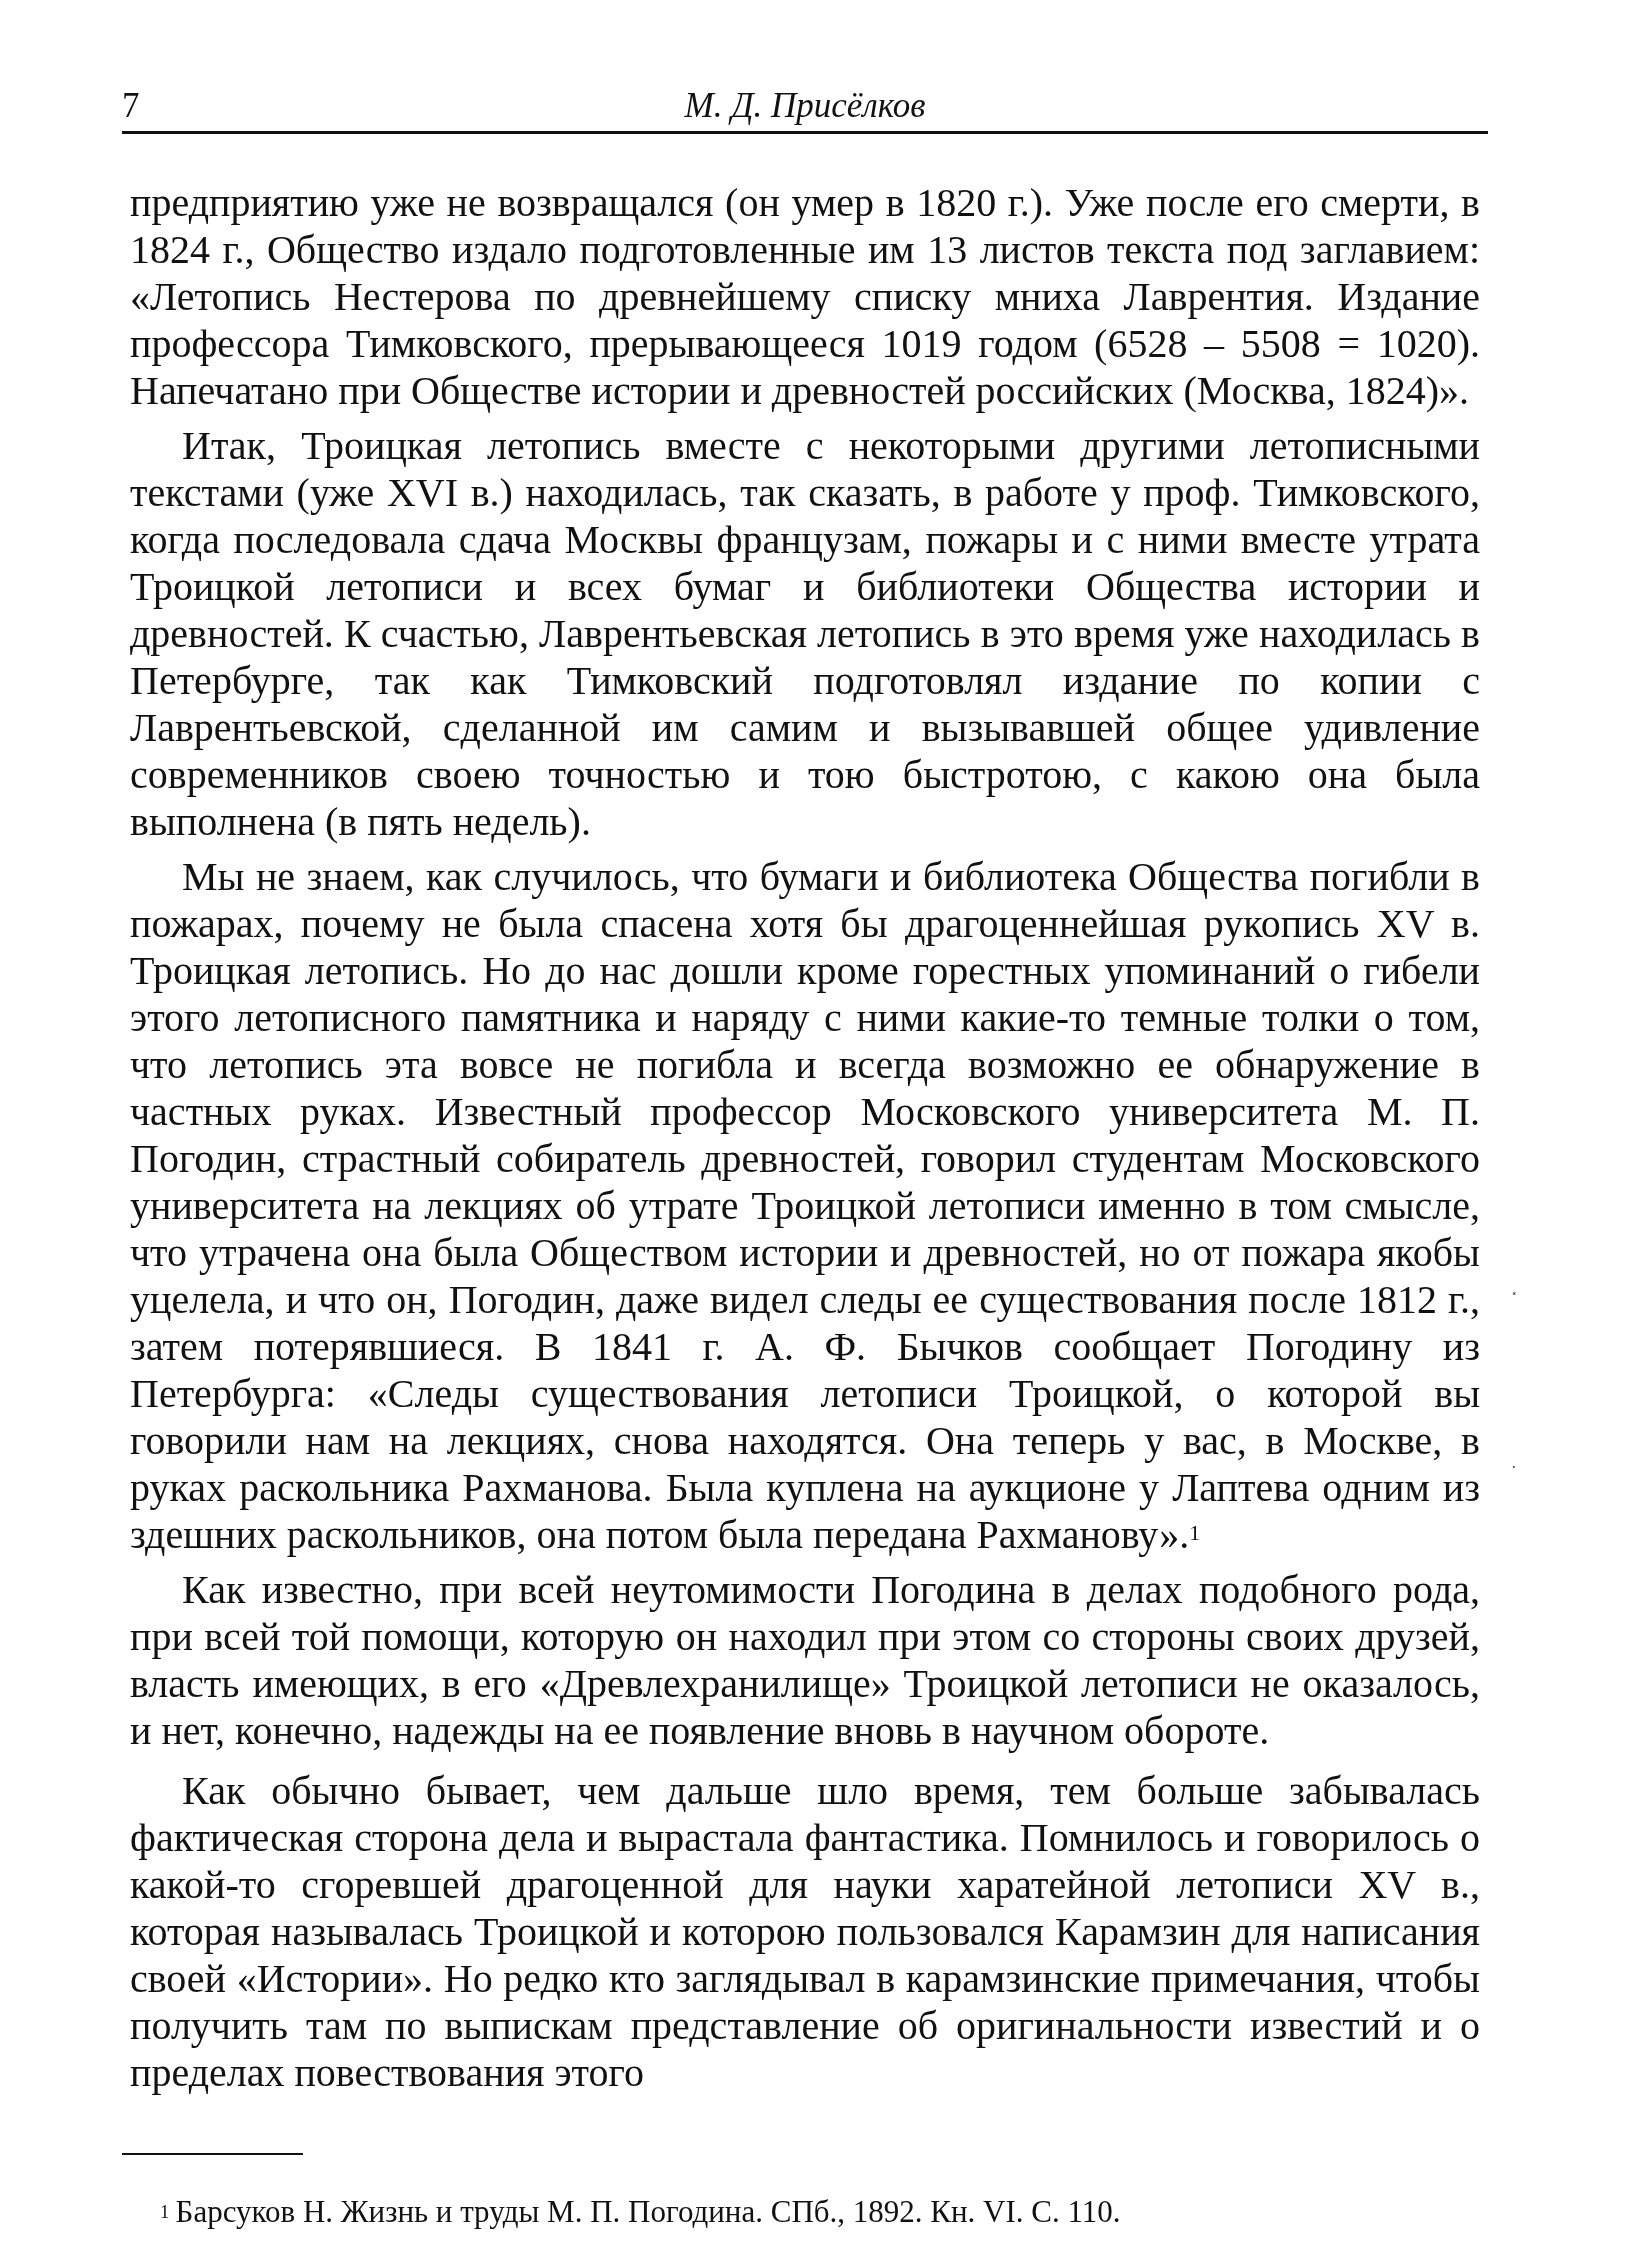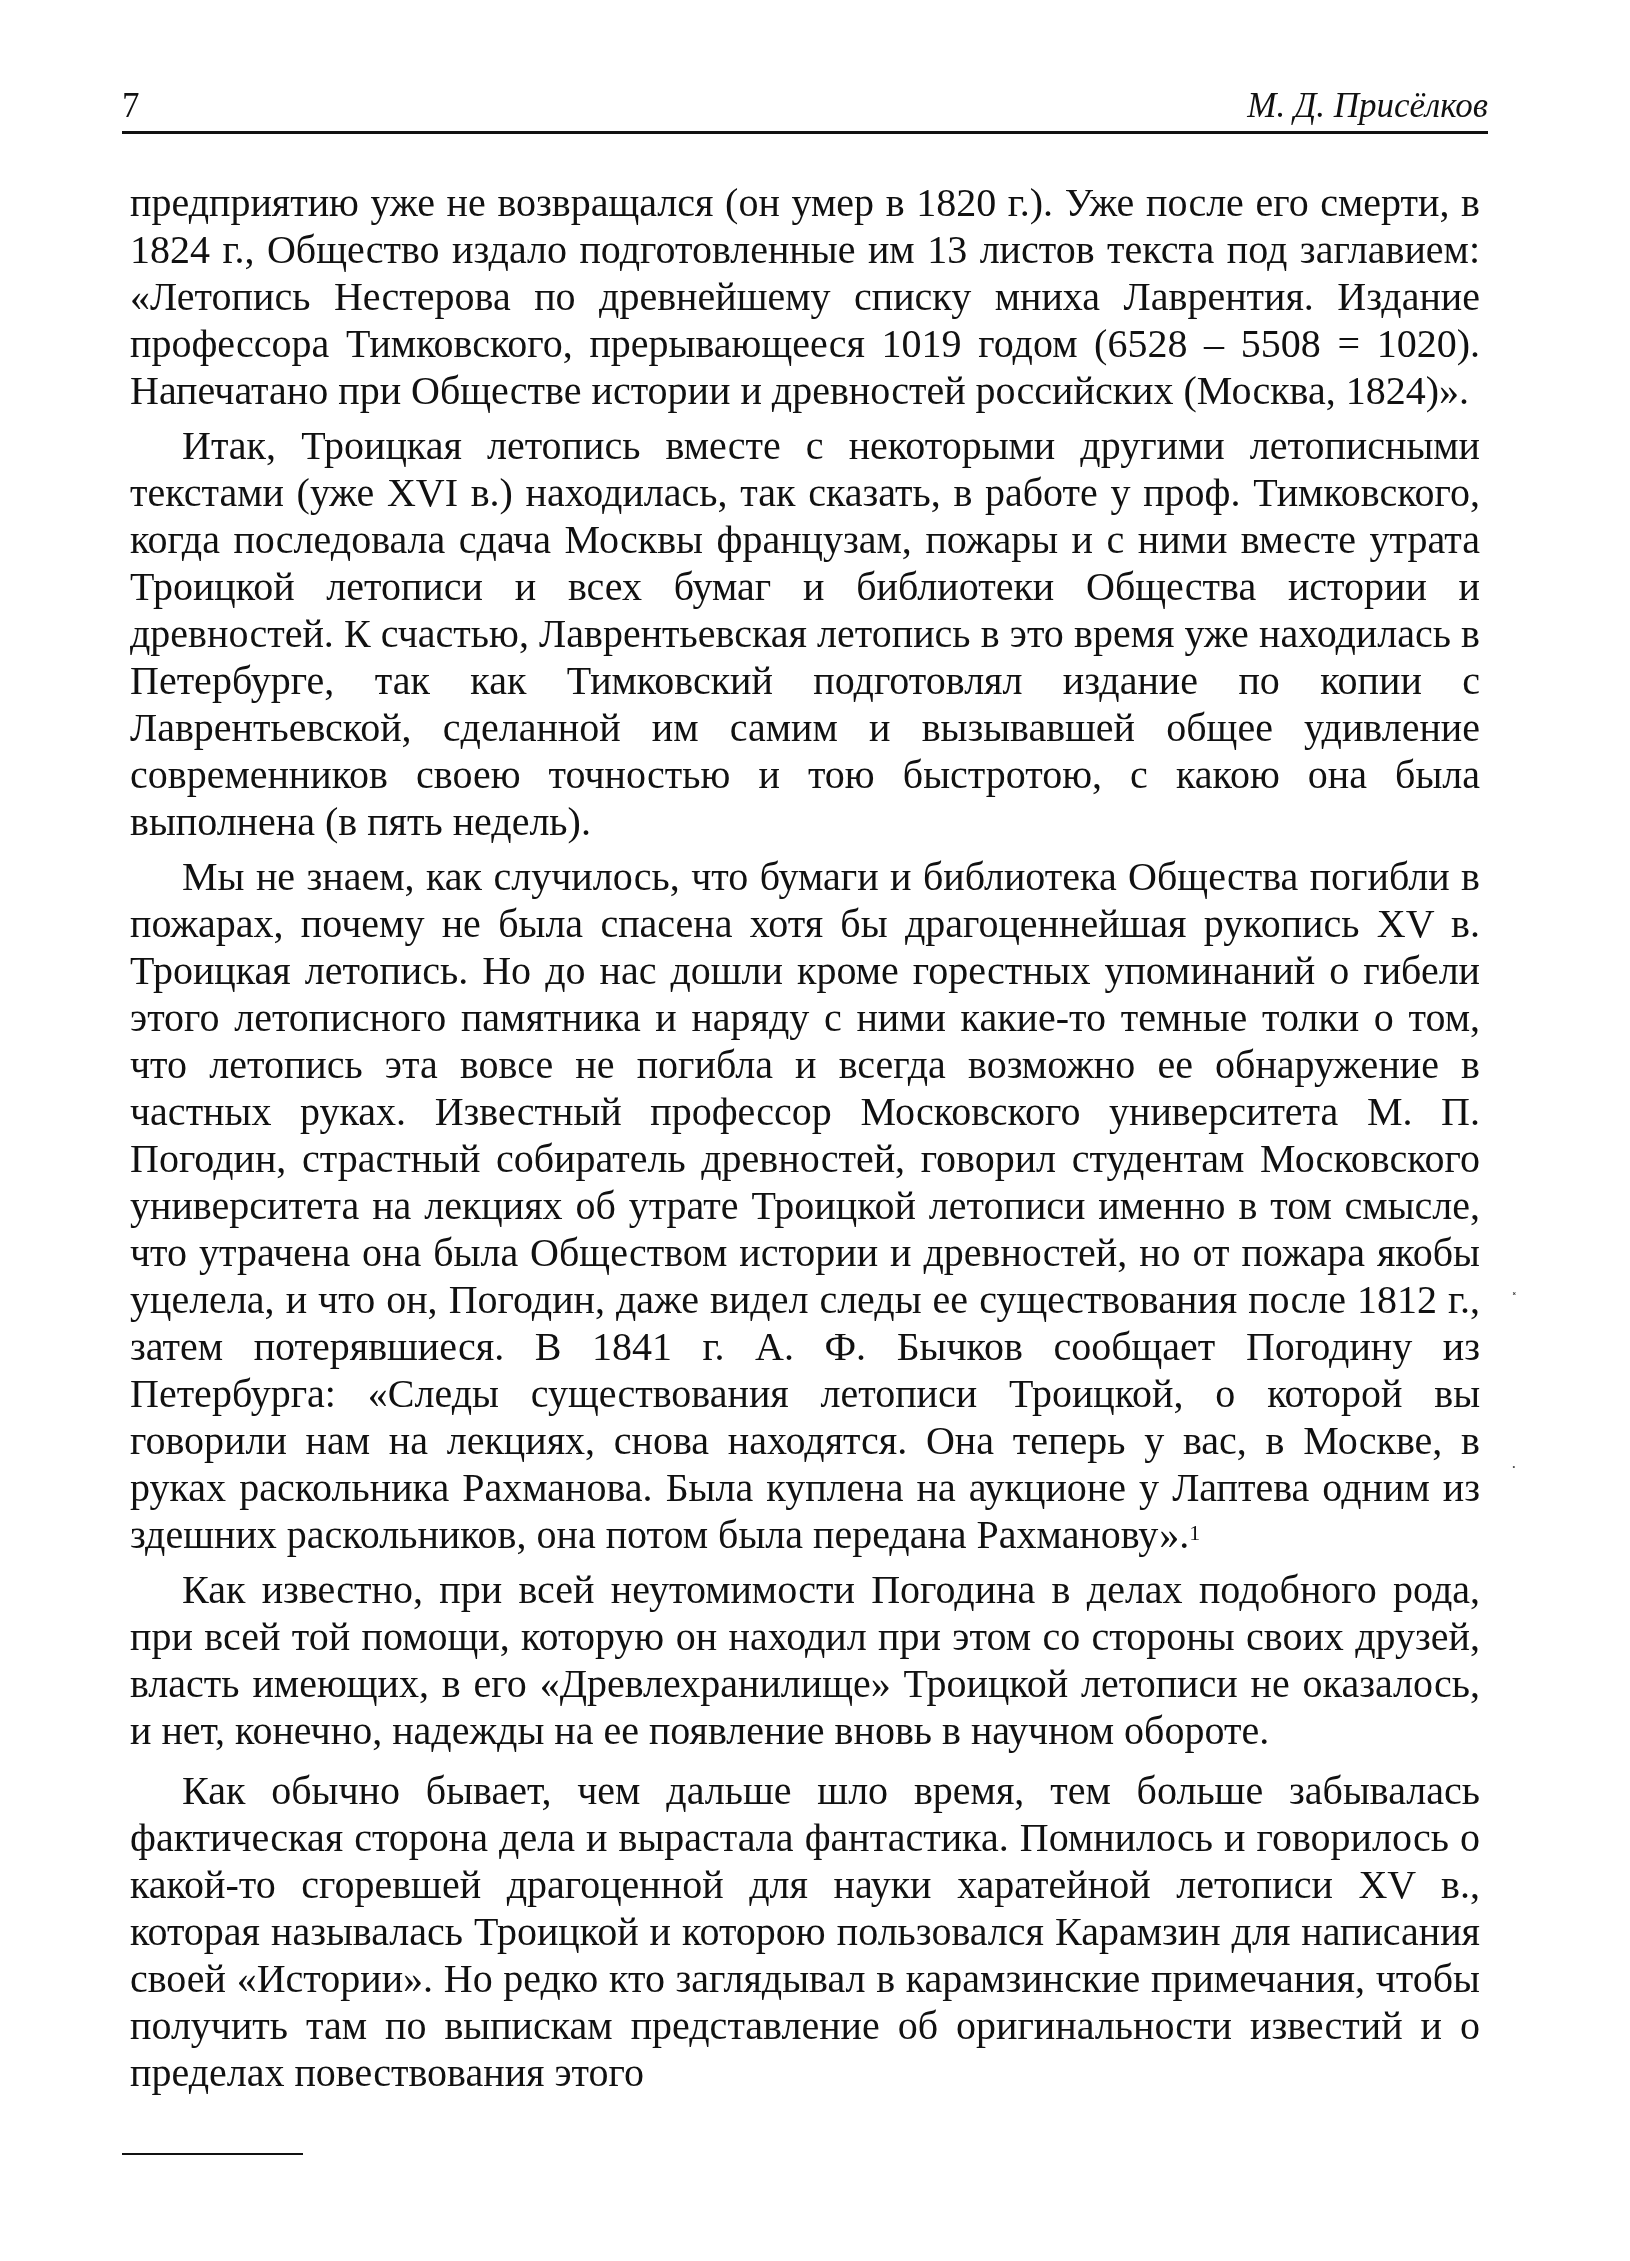--- a/index.html
+++ b/index.html
@@ -1,21 +1,21 @@
 <!DOCTYPE html>
 <html style="font-size:7.2px"><head>
 <meta charset="utf-8">
 <style>
   html, body { margin: 0; padding: 0; background: #ffffff; }
   body { width: 1631px; height: 2375px; position: relative; overflow: hidden;
          font-family: "Liberation Serif", "DejaVu Serif", serif; color: #111; }
   .page { position: absolute; left: 122px; top: 81px; width: 1366px; }
   .running-head { position: relative; height: 50px; font-size: 35px; line-height: 50px; }
   .running-head .page-number { position: absolute; left: 0; top: 0; }
-  .running-head .author { position: absolute; left: 0; right: 0; text-align: right; font-style: italic; }
+  .running-head .author { position: absolute; left: 0; right: 0; text-align: center; font-style: italic; }
   .head-rule { height: 3.2px; background: #111; margin-top: 0px; }
   .body-text { margin-top: 45px; font-size: 40px; line-height: 47px; text-align: justify; hyphens: manual; }
   .body-text p { margin: 8px; }
   .body-text p.indent { text-indent: 52px; }
   .body-text p.gap { margin-top: 12.7px; }
   sup { font-size: 55%; vertical-align: top; position: relative; top: -2.7px; }
   .fn-rule { width: 181px; height: 2.3px; background: #111; margin-top: 57px; }
   .footnote { margin-top: 36px; font-size: 31px; line-height: 41px; padding-left: 38px; }
   .footnote .fn-mark { font-size: 60%; vertical-align: top; margin-right: 6.3px; }
   .speck { position: absolute; color: #444; font-size: 17px; }
@@ -32,17 +32,20 @@
 
   <div class="body-text">
     <p><span>предприятию уже не возвращался (он умер в 1820 г.). Уже после его смерти, в 1824 г., Общество издало подготовленные им 13 листов текста под заглавием: «Летопись Нестерова по древнейшему списку мниха Лаврентия. Издание профессора Тимковского, прерывающееся 1019 годом (6528 – 5508 = 1020). Напечатано при Обществе истории и древностей российских (Москва, 1824)».</span></p>
     <p class="indent"><span>Итак, Троицкая летопись вместе с некоторыми другими летописными текстами (уже XVI в.) находилась, так сказать, в работе у проф. Тимковского, когда последовала сдача Москвы французам, пожары и с ними вместе утрата Троицкой летописи и всех бумаг и библиотеки Общества истории и древностей. К счастью, Лаврентьевская летопись в это время уже находилась в Петербурге, так как Тимковский подготовлял издание по копии с Лаврентьевской, сделанной им самим и вызывавшей общее удивление современников своею точностью и тою быстротою, с какою она была выполнена (в пять недель).</span></p>
     <p class="indent"><span>Мы не знаем, как случилось, что бумаги и библиотека Общества погибли в пожарах, почему не была спасена хотя бы драгоценнейшая рукопись XV в. Троицкая летопись. Но до нас дошли кроме горестных упоминаний о гибели этого летописного памятника и наряду с ними какие-то темные толки о том, что летопись эта вовсе не погибла и всегда возможно ее обнаружение в частных руках. Известный профессор Московского университета М. П. Погодин, страстный собиратель древностей, говорил студентам Московского университета на лекциях об утрате Троицкой летописи именно в том смысле, что утрачена она была Обществом истории и древностей, но от пожара якобы уцелела, и что он, Погодин, даже видел следы ее существования после 1812 г., затем потерявшиеся. В 1841 г. А. Ф. Бычков сообщает Погодину из Петербурга: «Следы существования летописи Троицкой, о которой вы говорили нам на лекциях, снова находятся. Она теперь у вас, в Москве, в руках раскольника Рахманова. Была куплена на аукционе у Лаптева одним из здешних раскольников, она потом была передана Рахманову».</span><sup>1</sup></p>
     <p class="indent"><span>Как известно, при всей неутомимости Погодина в делах подобного рода, при всей той помощи, которую он находил при этом со стороны своих друзей, власть имеющих, в его «Древлехранилище» Троицкой летописи не оказалось, и нет, конечно, надежды на ее появление вновь в научном обороте.</span></p>
     <p class="indent gap"><span>Как обычно бывает, чем дальше шло время, тем больше забывалась фактическая сторона дела и вырастала фантастика. Помнилось и говорилось о какой-то сгоревшей драгоценной для науки харатейной летописи XV в., которая называлась Троицкой и которою пользовался Карамзин для написания своей «Истории». Но редко кто заглядывал в карамзинские примечания, чтобы получить там по выпискам представление об оригинальности известий и о пределах повествования этого</span></p>
   </div>
 
   <div class="fn-rule"></div>
+  <div class="footnote">
+    <span class="fn-mark">1</span><span>Барсуков Н. Жизнь и труды М. П. Погодина. СПб., 1892. Кн. VI. С. 110.</span>
+  </div>
 </div>
 
 <span class="speck" style="left:1513px; top:1273px;">⸼</span>
 <span class="speck" style="left:1511px; top:1458px;">·</span>
 
 
 </body></html>

